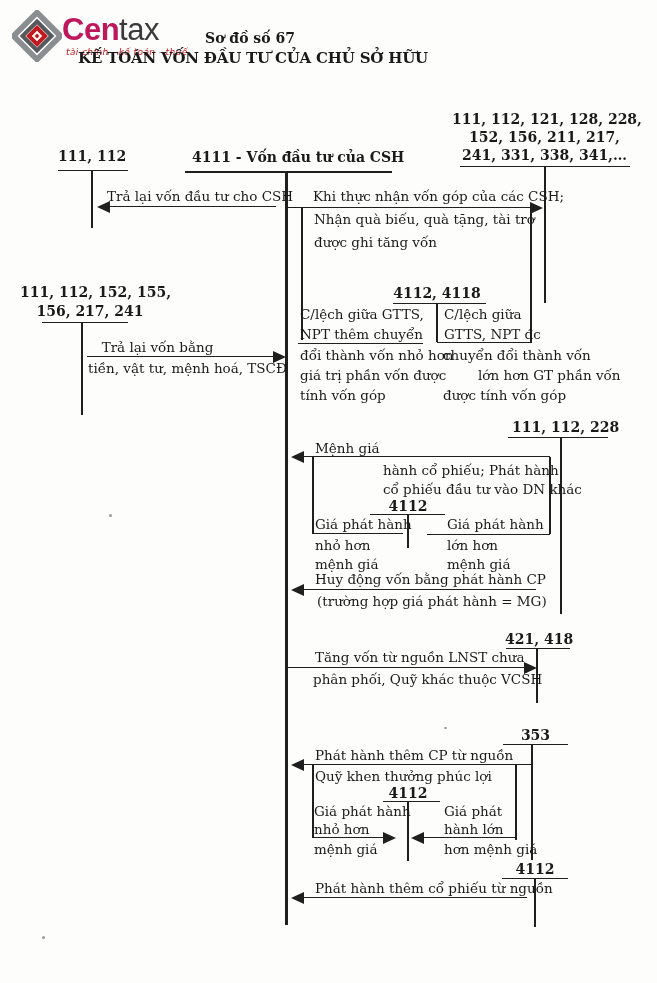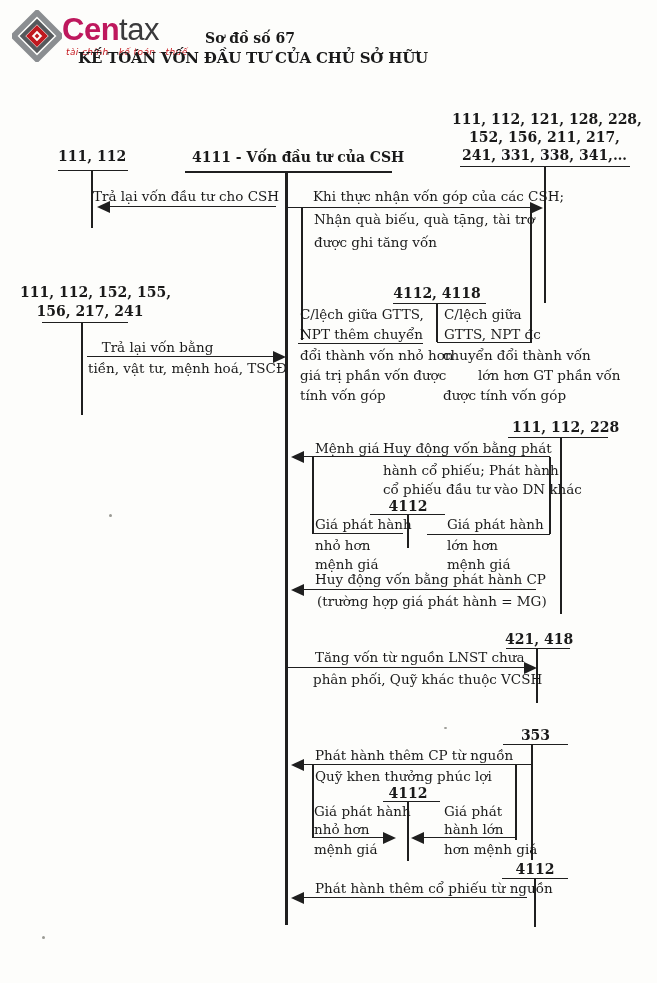--- a/index.html
+++ b/index.html
@@ -44,21 +44,21 @@
   <div class="title">KẾ TOÁN VỐN ĐẦU TƯ CỦA CHỦ SỞ HỮU</div>
 
   <div class="t b" style="left:58px;top:147px;">111, 112</div>
   <div class="hl thin" style="left:58px;top:170px;width:70px;"></div>
   <div class="vl vthin" style="left:91px;top:171px;height:57px;"></div>
 
   <div class="t b" style="left:192px;top:148px;">4111 - Vốn đầu tư của CSH</div>
   <div class="hl" style="left:185px;top:171px;width:207px;"></div>
   <div class="vl thick" style="left:285px;top:171px;height:754px;"></div>
 
-  <div class="t" style="left:93px;top:187px;">Trả lại vốn đầu tư cho CSH</div>
+  <div class="t" style="left:107px;top:187px;">Trả lại vốn đầu tư cho CSH</div>
   <div class="hl thin" style="left:108px;top:206px;width:168px;"></div>
   <div class="ah-l" style="left:97px;top:201px;"></div>
 
   <div class="t b ctr" style="left:452px;top:110px;width:185px;">111, 112, 121, 128, 228,</div>
   <div class="t b ctr" style="left:452px;top:128px;width:185px;">152, 156, 211, 217,</div>
   <div class="t b ctr" style="left:452px;top:146px;width:185px;">241, 331, 338, 341,…</div>
   <div class="hl thin" style="left:460px;top:166px;width:170px;"></div>
   <div class="vl vthin" style="left:544px;top:167px;height:136px;"></div>
 
   <div class="t" style="left:313px;top:187px;">Khi thực nhận vốn góp của các CSH;</div>
@@ -93,21 +93,20 @@
   <div class="t ctr" style="left:85px;top:338px;width:145px;">Trả lại vốn bằng</div>
   <div class="hl thin" style="left:87px;top:356px;width:188px;"></div>
   <div class="ah-r" style="left:273px;top:351px;"></div>
   <div class="t" style="left:88px;top:359px;">tiền, vật tư, mệnh hoá, TSCĐ</div>
 
   <div class="t b" style="left:512px;top:418px;">111, 112, 228</div>
   <div class="hl thin" style="left:508px;top:437px;width:100px;"></div>
   <div class="vl vthin" style="left:560px;top:438px;height:176px;"></div>
 
   <div class="t" style="left:315px;top:439px;">Mệnh giá</div>
-  <div class="t" style="left:383px;top:439px;">Huy động vốn bằng phát</div>
   <div class="hl thin" style="left:302px;top:456px;width:248px;"></div>
   <div class="ah-l" style="left:291px;top:451px;"></div>
   <div class="t" style="left:383px;top:480px;">cổ phiếu đầu tư vào DN khác</div>
   <div class="t" style="left:383px;top:461px;">hành cổ phiếu; Phát hành</div>
   <div class="vl vthin" style="left:312px;top:457px;height:76px;"></div>
   <div class="vl vthin" style="left:549px;top:457px;height:77px;"></div>
 
   <div class="t b ctr" style="left:380px;top:497px;width:56px;">4112</div>
   <div class="hl thin" style="left:370px;top:514px;width:75px;"></div>
   <div class="vl vthin" style="left:407px;top:515px;height:33px;"></div>

